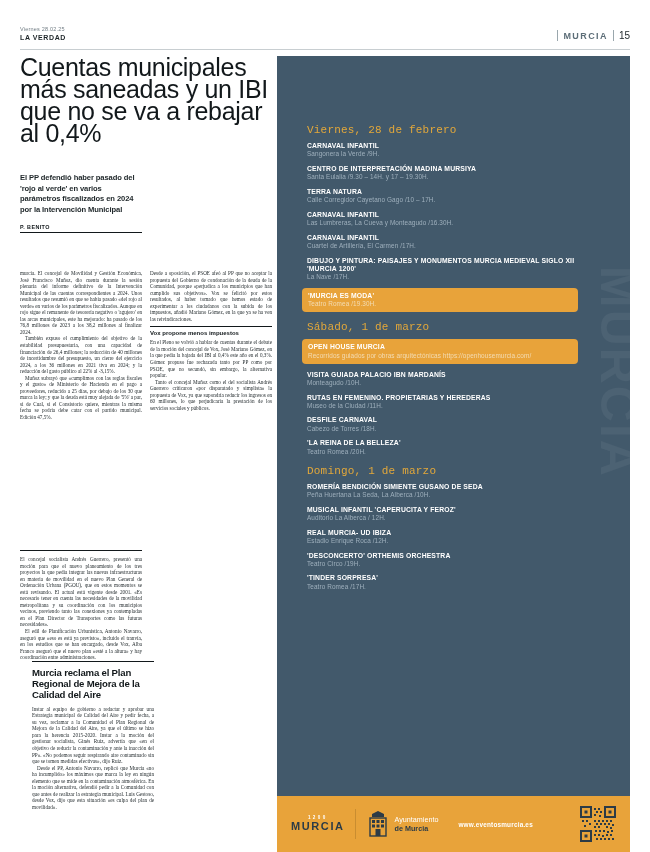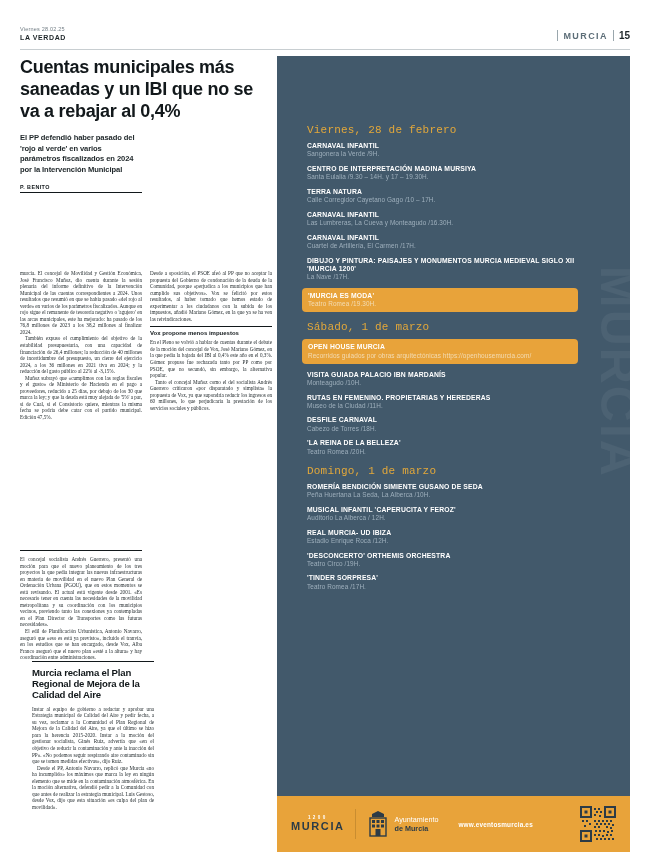--- a/index.html
+++ b/index.html
@@ -13,32 +13,32 @@
 
   
   .masthead {
     position:absolute; left:20px; top:26px; width:610px; height:30px;
   }
   .mast-date { font-size:5.5px; color:#6f7b82; letter-spacing:.2px; line-height:7px; }
   .mast-brand { font-size:7px; font-weight:bold; color:#1d2528; letter-spacing:.6px; line-height:9px; }
   .mast-right { position:absolute; right:0; top:4px; display:flex; align-items:center; gap:5px; }
   .mast-rule { width:1px; height:11px; background:#9aa7ad; }
   .mast-section { font-size:9px; font-weight:bold; color:#5d6e78; letter-spacing:1.4px; }
-  .mast-page { font-size:10px; font-weight:bold; color:#1d2528;text-align:right; }
+  .mast-page { font-size:10px; font-weight:normal; color:#1d2528;text-align:right; }
   .mast-line { position:absolute; left:20px; top:49px; width:610px; height:1px; background:#c8ced1; }
 
   
   .left { position:absolute; left:20px; top:56px; width:252px; height:740px; }
 
   .headline {
-    font-size:18px; line-height:22px; font-weight:bold; color:#12181b;
+    font-size:25px; line-height:22px; font-weight:normal; color:#12181b;
     letter-spacing:-.3px; width:248px;
   }
   .standfirst {
-    margin-top:11px; width:122px;
+    margin-top:29px; width:122px;
     font-size:7.6px; line-height:10.6px; color:#1d2528; font-weight:bold;
     letter-spacing:-.1px;
   }
   .byline {
     margin-top:9px; width:122px;
     font-size:5.4px; font-weight:bold; color:#12181b; letter-spacing:.4px;
     border-bottom:1px solid #12181b; padding-bottom:2px;
   }
 
   .cols { position:absolute; left:0; top:214px; width:252px; }

